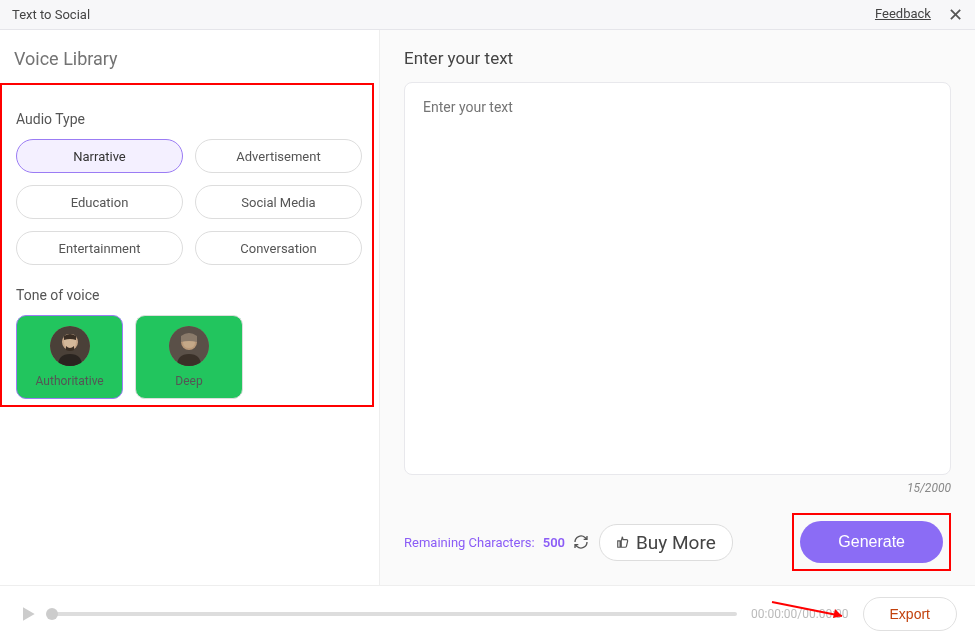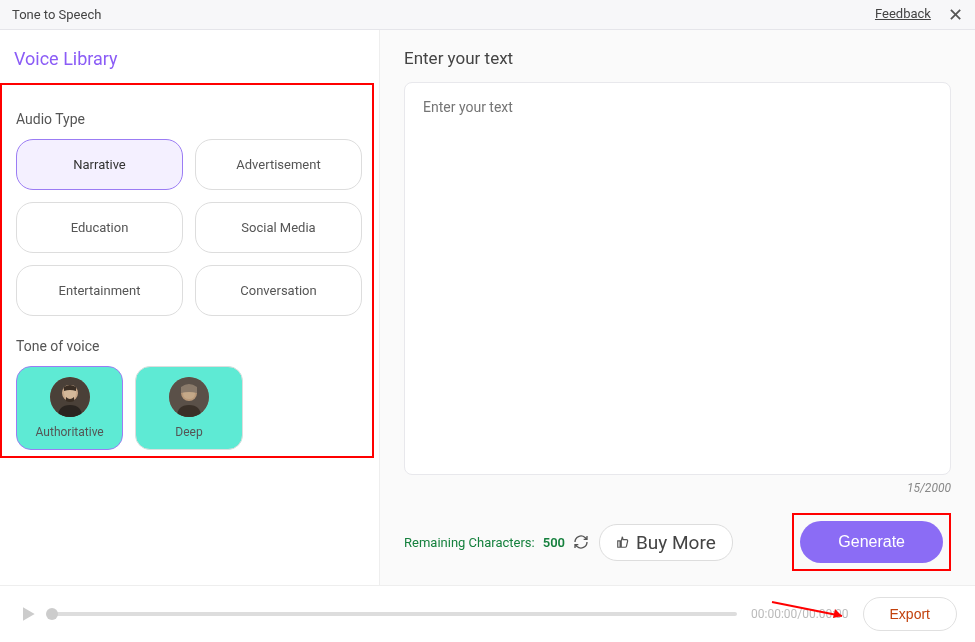--- a/index.html
+++ b/index.html
@@ -46,21 +46,21 @@
       height: 555px;
     }
     .left-panel {
       width: 380px;
       padding: 18px 14px 14px 14px;
       border-right: 1px solid #eee;
       position: relative;
     }
     .voice-library-title {
       font-size: 18px;
-      color: #8b5cf6;
+      color: #737373;
       margin-bottom: 14px;
     }
     .highlight-box {
       border: 2px solid #ff0000;
       padding: 26px 10px 6px 0;
       margin-left: -14px;
       padding-left: 14px;
       width: 374px;
     }
     .section-label {
@@ -71,49 +71,49 @@
     .audio-types {
       display: grid;
       grid-template-columns: 1fr 1fr;
       gap: 12px;
       margin-bottom: 22px;
     }
     .pill {
       display: flex;
       align-items: center;
       justify-content: center;
-      height: 51px;
+      height: 34px;
       border: 1px solid #ddd;
       border-radius: 17px;
       font-size: 13px;
       color: #555;
       background: #fff;
       cursor: pointer;
     }
     .pill.selected {
       border: 1px solid #9b7cf4;
       background: #f4f0ff;
       color: #333;
     }
     .tone-grid {
       display: grid;
       grid-template-columns: 1fr 1fr 1fr;
       gap: 12px;
     }
     .tone-card {
       border: 1px solid #ddd;
-      border-radius: 15px;
+      border-radius: 10px;
       height: 84px;
       display: flex;
       flex-direction: column;
       align-items: center;
       justify-content: center;
       gap: 8px;
       cursor: pointer;
-      background: #5eead4;
+      background: #22c55e;
     }
     .tone-card.selected {
       border: 1px solid #9b7cf4;
     }
     .avatar {
       width: 40px;
       height: 40px;
       border-radius: 50%;
       background: #7a6a5a;
       display: flex;
@@ -166,21 +166,21 @@
       display: flex;
       align-items: center;
       justify-content: space-between;
       margin-top: 18px;
     }
     .remaining {
       display: flex;
       align-items: center;
       gap: 8px;
       font-size: 13px;
-      color: #15803d;
+      color: #8b5cf6;
     }
     .remaining .num { font-weight: 600; }
     .refresh-icon {
       width: 16px; height: 16px; cursor: pointer;
     }
     .buy-more {
       display: flex;
       align-items: center;
       gap: 6px;
       border: 1px solid #ddd;
@@ -252,21 +252,21 @@
       position: absolute;
       right: 118px;
       bottom: 18px;
       pointer-events: none;
     }
   </style>
 </head>
 <body>
 
 <div class="header">
-  <div class="header-title">Tone to Speech</div>
+  <div class="header-title">Text to Social</div>
   <div class="header-right">
     <span class="feedback-link">Feedback</span>
     <span class="close-x">✕</span>
   </div>
 </div>
 
 <div class="main">
   <div class="left-panel">
     <div class="voice-library-title">Voice Library</div>
 

